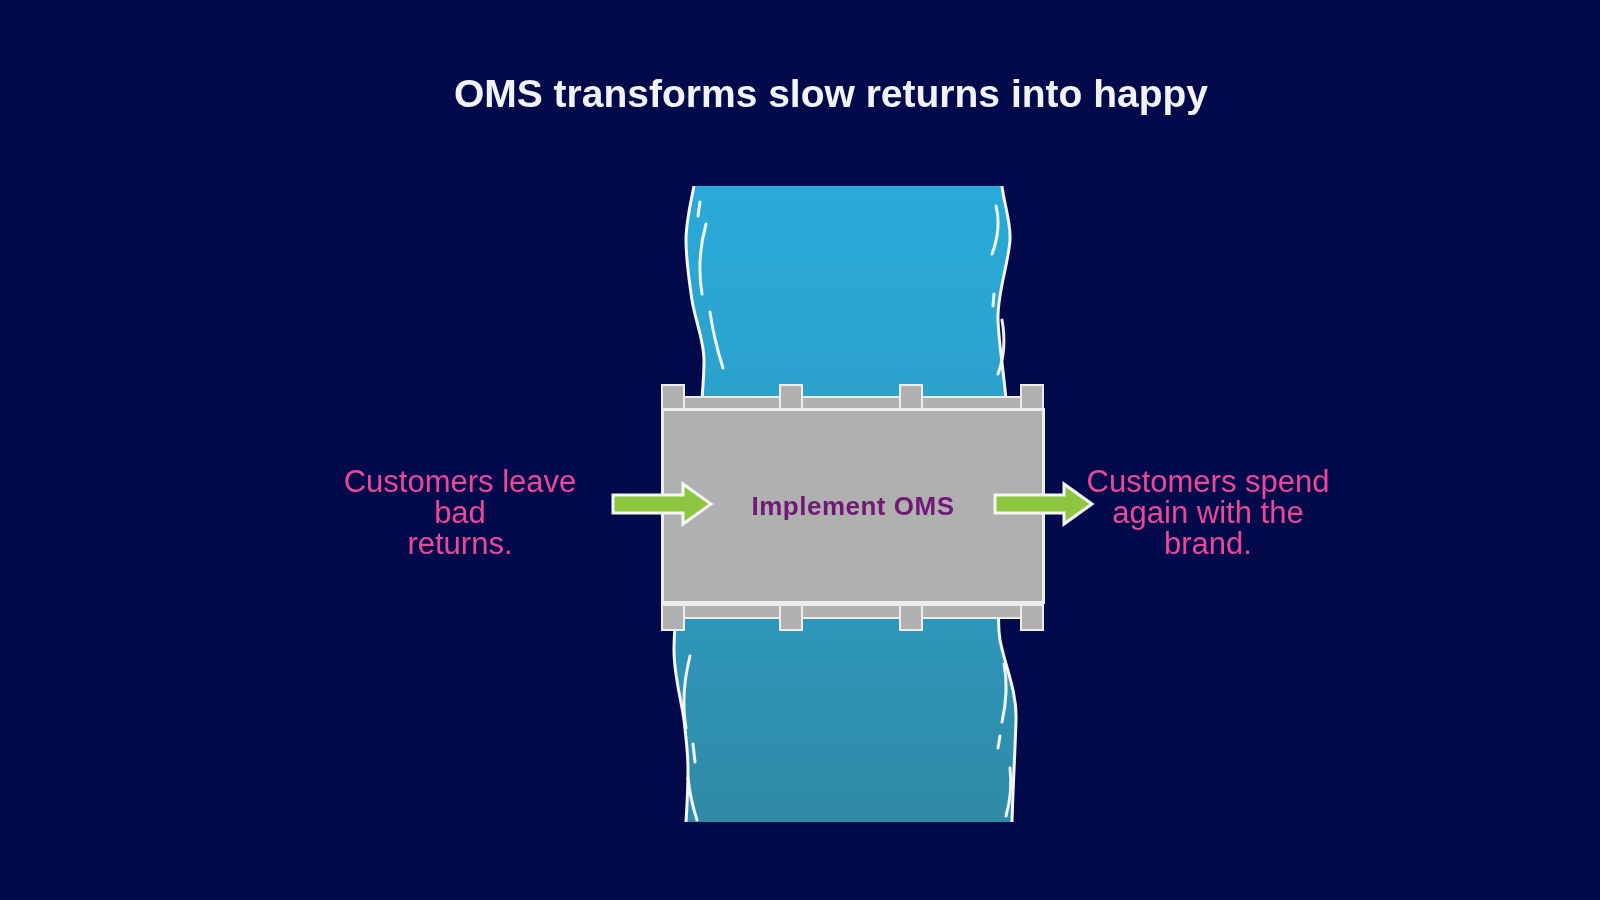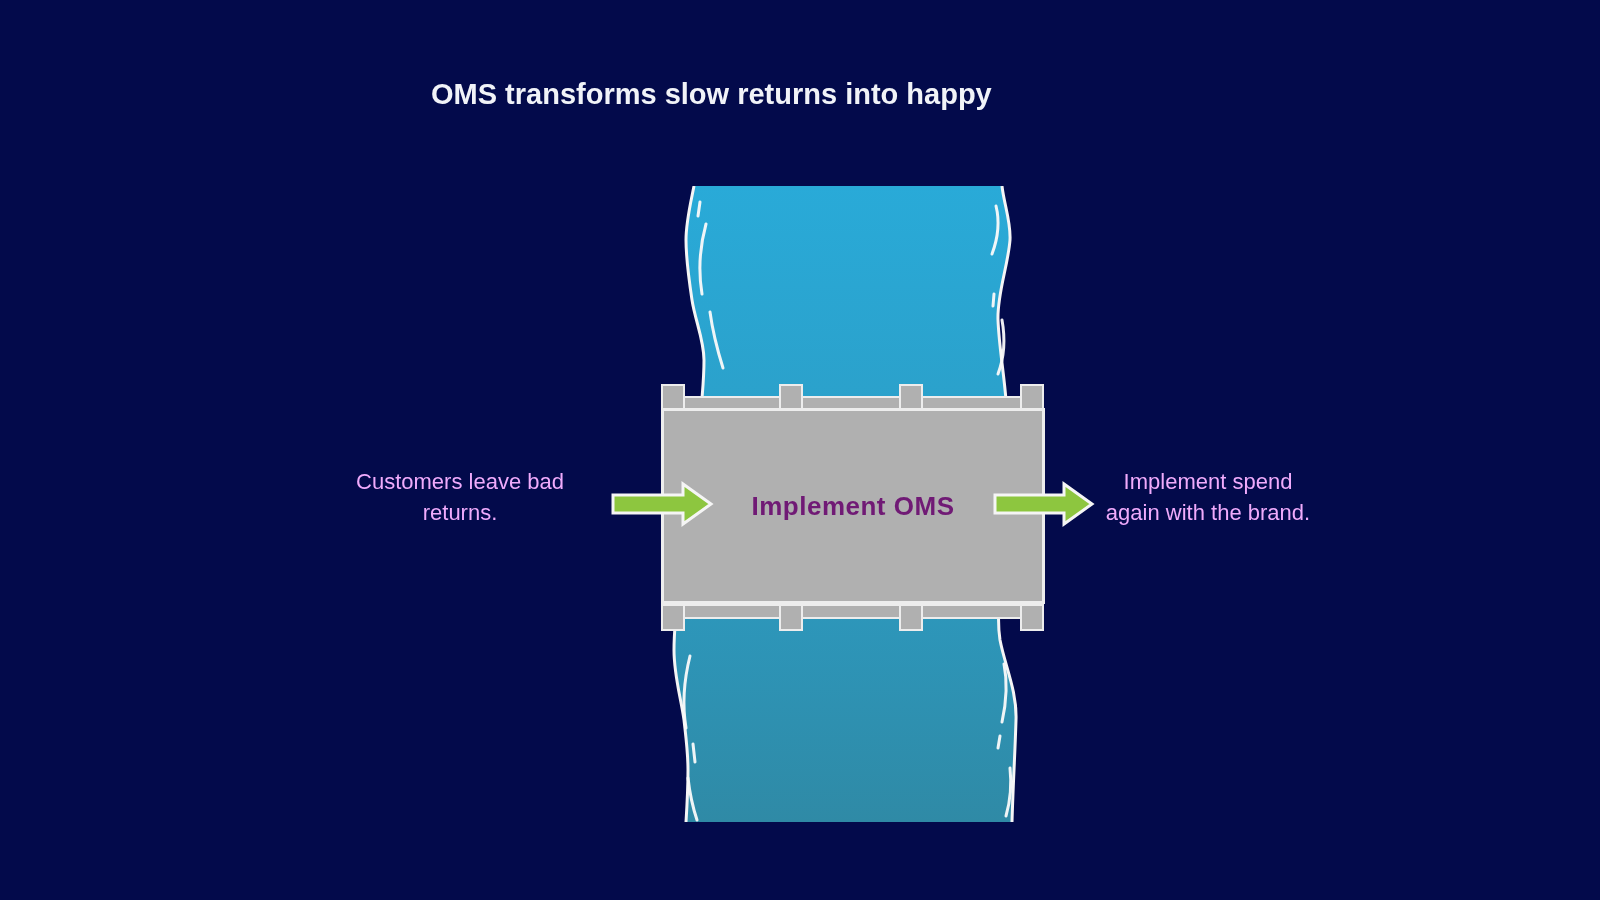--- a/index.html
+++ b/index.html
@@ -9,30 +9,31 @@
     height: 900px;
     background: #030a4b;
     font-family: "Liberation Sans", sans-serif;
     overflow: hidden;
   }
   .title {
     position: absolute;
     left: 431px;
     top: 74px;
     width: 800px;
+    text-align: center;
     color: #f1f3f8;
-    font-size: 29px;
+    font-size: 39px;
     font-weight: bold;
     line-height: 40px;
     z-index: 5;
   }
   .side-label {
     position: absolute;
-    color: #f0abfc;
-    font-size: 22px;
+    color: #ec4899;
+    font-size: 31px;
     line-height: 31px;
     text-align: center;
     z-index: 5;
   }
   .left-label  { left: 330px;  top: 466px; width: 260px; }
   .right-label { left: 1083px; top: 466px; width: 250px; }
   .river { position: absolute; left: 660px; top: 186px; z-index: 1; }
   .rail, .post {
     position: absolute;
     background: #b0b0b0;
@@ -174,17 +175,17 @@
 
   <svg class="arrow-svg arrow-right" width="110" height="52" viewBox="0 0 110 52">
     <polygon points="7,17 76,17 76,6 104,26 76,46 76,35 7,35" fill="#8dc63f" stroke="#f5f5f5" stroke-width="3" stroke-linejoin="miter"></polygon>
   </svg>
 
   <div class="side-label left-label">
     <div>Customers leave bad</div>
     <div>returns.</div>
   </div>
   <div class="side-label right-label">
-    <div>Implement spend</div>
+    <div>Customers spend</div>
     <div>again with the brand.</div>
   </div>
 
 </div>
 
 </body></html>

